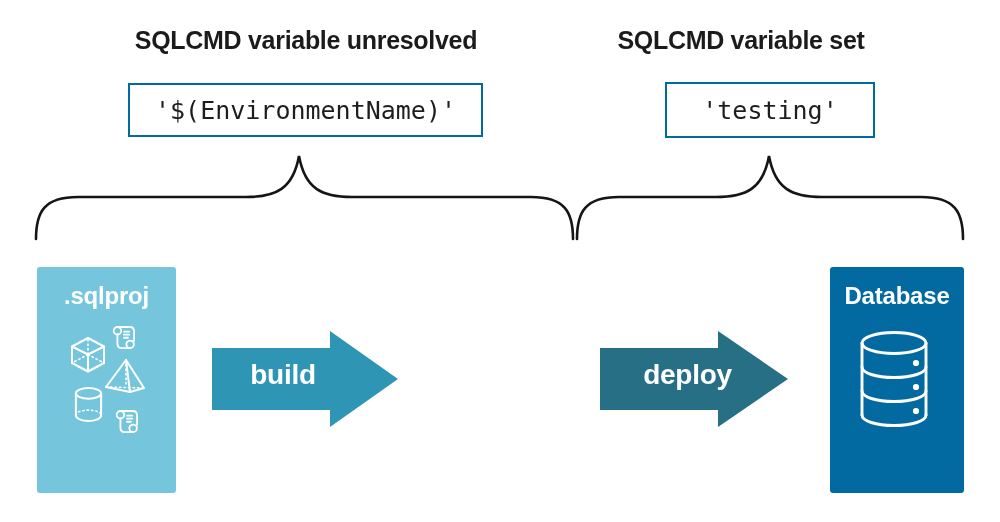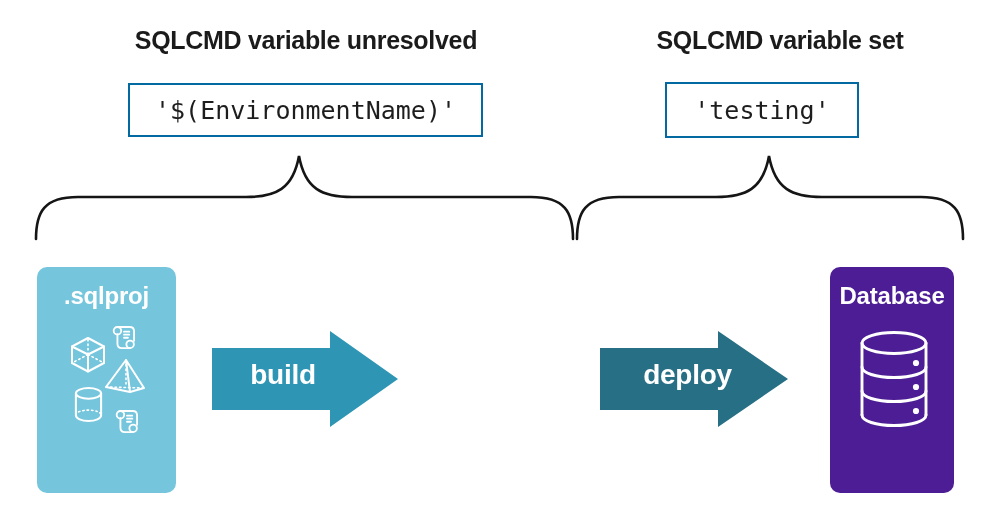--- a/index.html
+++ b/index.html
@@ -16,50 +16,50 @@
     position: absolute;
     top: 26px;
     width: 400px;
     text-align: center;
     font-size: 25px;
     font-weight: 700;
     color: #1b1b1b;
     letter-spacing: -0.3px;
   }
   .heading.left  { left: 106px; }
-  .heading.right { left: 580px; }
+  .heading.right { left: 541px; }
   .code-box {
     position: absolute;
     background: #ffffff;
     border: 2px solid #0369a1;
     display: flex;
     align-items: center;
     justify-content: center;
     font-family: "DejaVu Sans Mono", monospace;
     font-size: 25px;
     color: #1d1d1d;
     white-space: nowrap;
   }
   .code-box.left  { left: 128px; top: 83px; width: 355px; height: 54px; }
-  .code-box.right { left: 665px; top: 82px; width: 194px; height: 56px; }
+  .code-box.right { left: 665px; top: 82px; width: 210px; height: 56px; }
   .overlay-svg {
     position: absolute;
     left: 0; top: 0;
     width: 1000px; height: 522px;
     pointer-events: none;
   }
   .card {
     position: absolute;
     top: 267px;
     height: 226px;
-    border-radius: 10px;
+    border-radius: 3px;
   }
   .card.sqlproj  { left: 37px;  width: 139px; background: #75c6dc; }
   .card.dacpac   { left: 429px; width: 143px; background: #2e96b4; }
-  .card.database { left: 830px; width: 124px; background: #4c1d95; }
+  .card.database { left: 830px; width: 134px; background: #0369a1; }
   .card-label {
     position: absolute;
     top: 15px;
     width: 100%;
     text-align: center;
     color: #ffffff;
     font-size: 24px;
     font-weight: 700;
     letter-spacing: -0.2px;
   }

